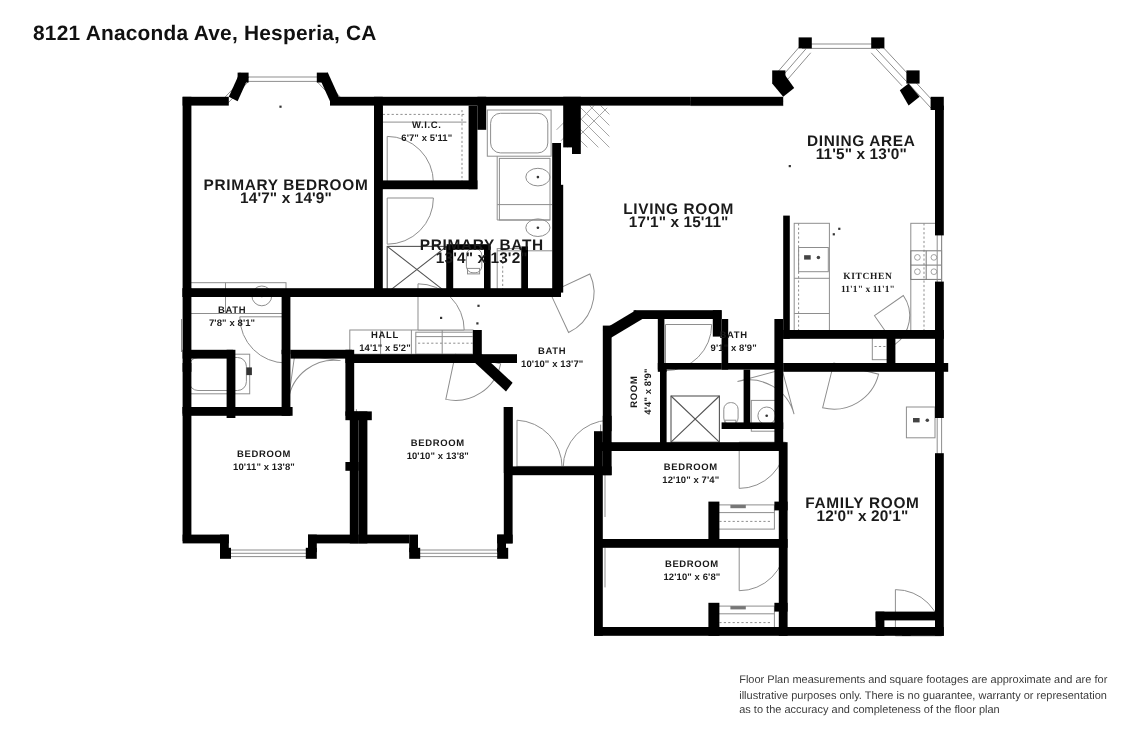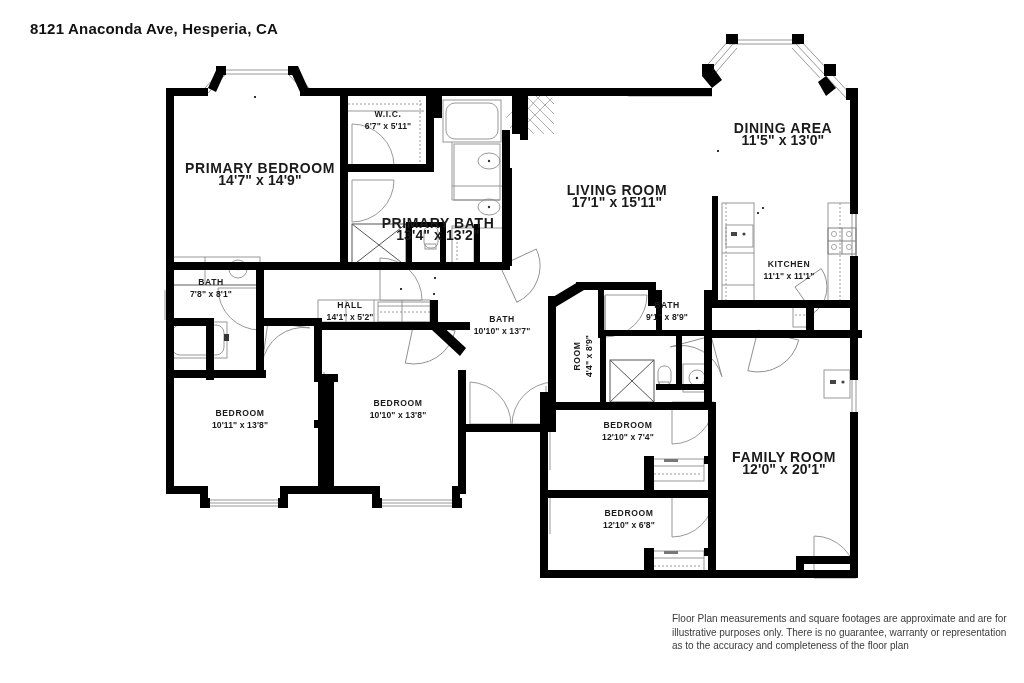--- a/index.html
+++ b/index.html
@@ -3,21 +3,21 @@
 <meta charset="utf-8">
 <style>
   html,body{margin:0;padding:0;}
   body{
     width:1024px;height:683px;background:#ffffff;
     font-family:"Liberation Sans","DejaVu Sans",sans-serif;
     overflow:hidden;position:relative;
   }
   #title{
     position:absolute;left:30px;top:20px;
-    font-size:15px;font-weight:bold;color:#111;letter-spacing:0.2px;
+    font-size:19px;font-weight:bold;color:#111;letter-spacing:0.2px;
   }
   #plan{position:absolute;left:0;top:0;width:1024px;height:683px;}
   #disclaimer{
     position:absolute;left:672px;top:612px;width:336px;
     font-size:10px;line-height:13.5px;color:#3a3a3a;
   }
   .lbl{
     position:absolute;text-align:center;color:#1a1a1a;
     font-size:8.6px;line-height:11.5px;letter-spacing:0.3px;
     white-space:nowrap;transform:translate(-50%,-50%);
@@ -429,21 +429,21 @@
       <span class="dm">13'4" x 13'2"</span>
     </div>
     <div class="lbl big" style="left: 617px; top: 196px;">
       <span class="nm">LIVING ROOM</span>
       <span class="dm">17'1" x 15'11"</span>
     </div>
     <div class="lbl big" style="left: 783px; top: 134px;">
       <span class="nm">DINING AREA</span>
       <span class="dm">11'5" x 13'0"</span>
     </div>
-    <div class="lbl" style="left: 789px; top: 270px;">
+    <div class="lbl" style="left: 789px; top: 257px; font-family: Liberation Serif, serif;">
       <span class="nm">KITCHEN</span>
       <span class="dm">11'1" x 11'1"</span>
     </div>
     <div class="lbl" style="left: 350px; top: 275px; margin-top: 36px;">
       <span class="nm">HALL</span>
       <span class="dm">14'1" x 5'2"</span>
     </div>
     <div class="lbl" style="left: 211px; top: 288px;">
       <span class="nm">BATH</span>
       <span class="dm">7'8" x 8'1"</span>

